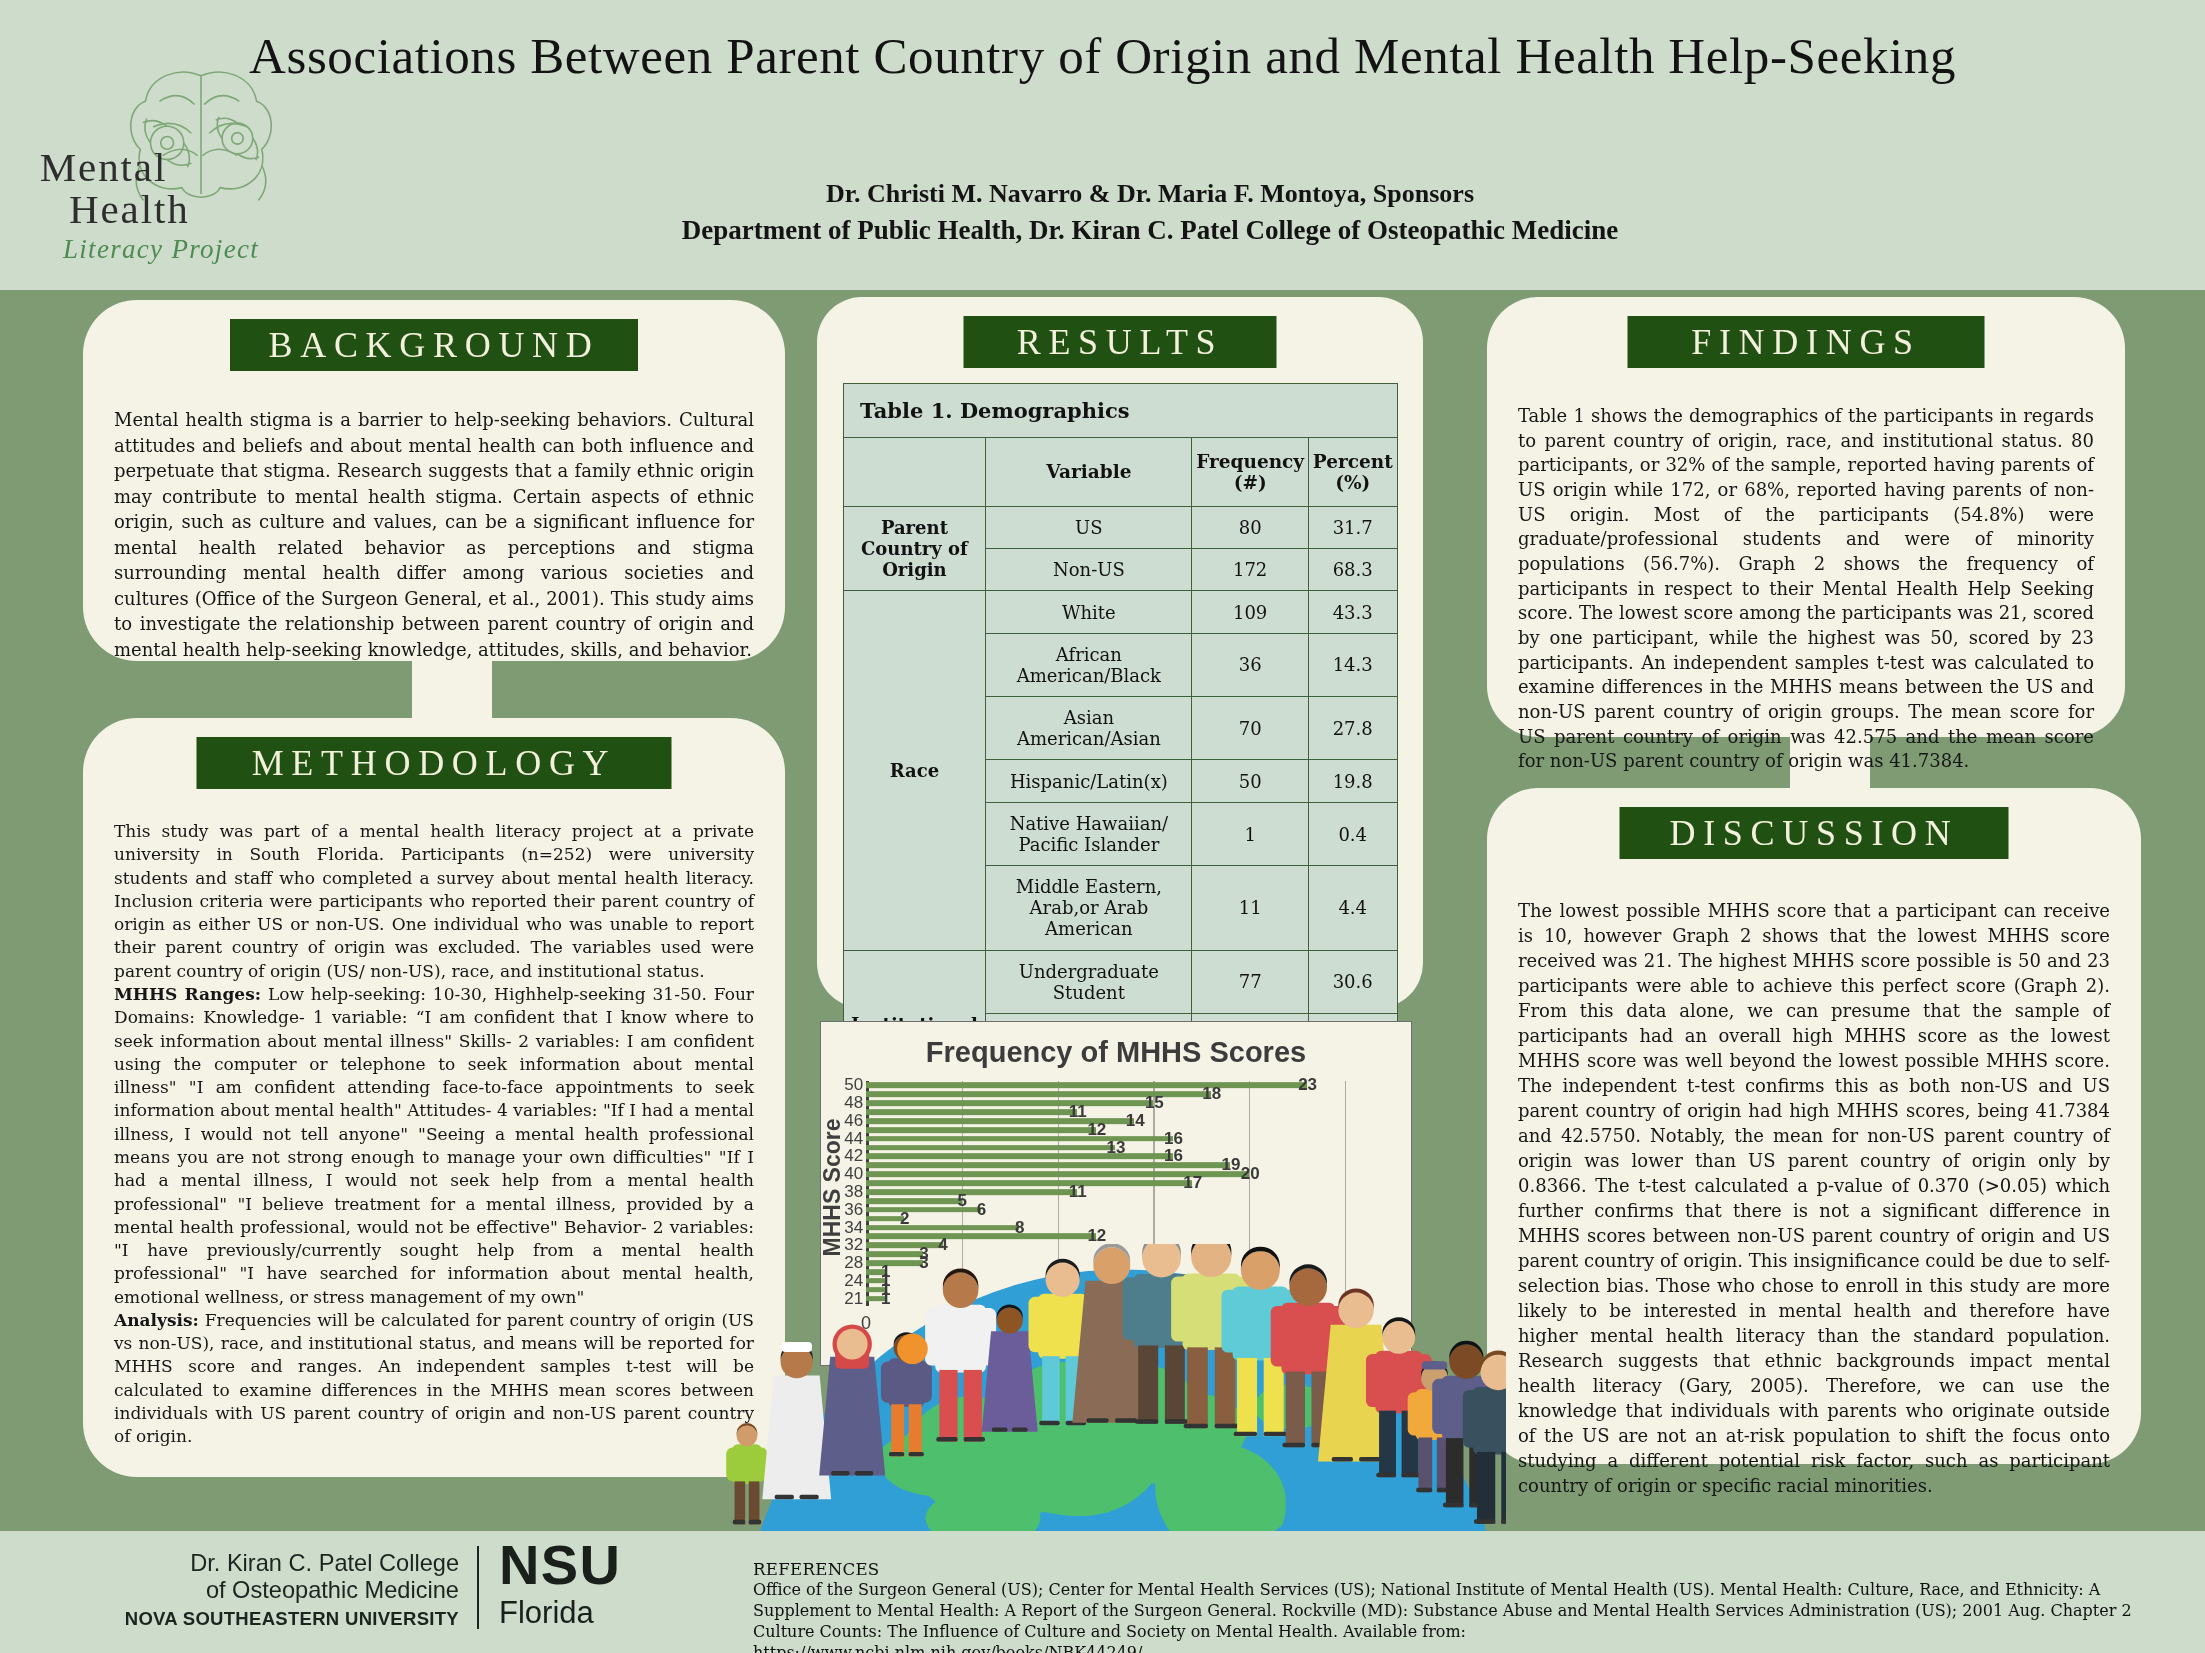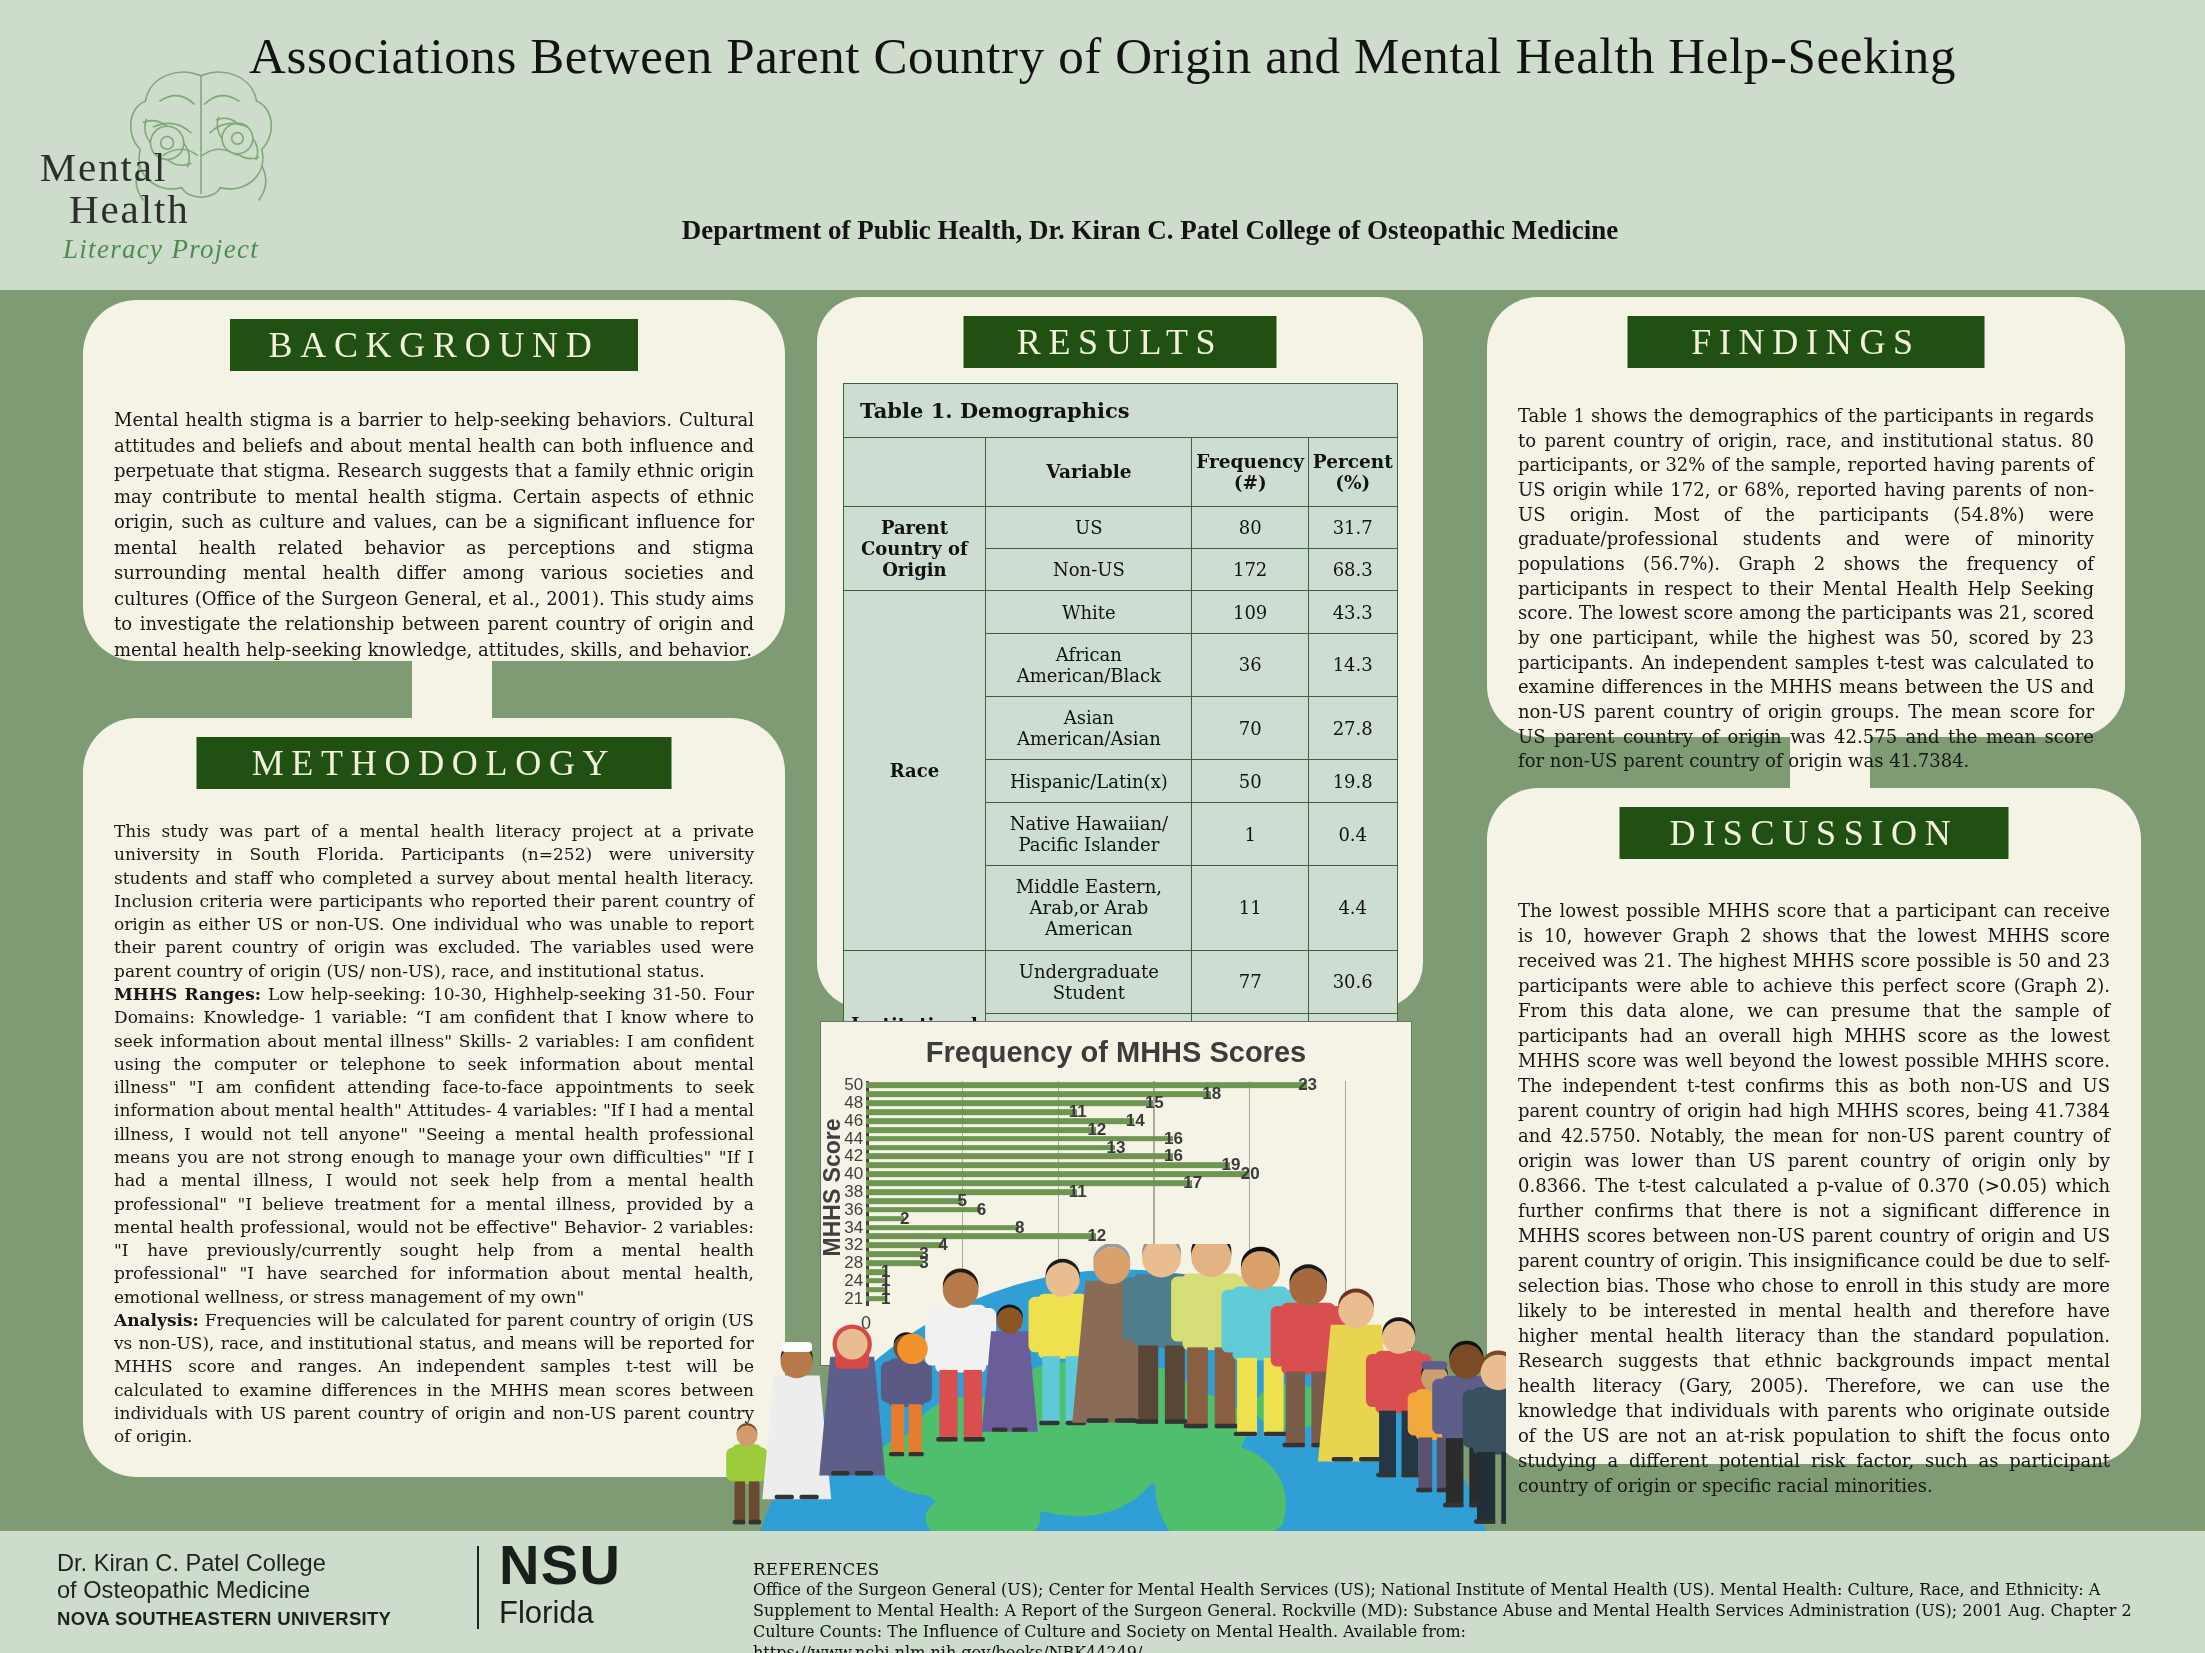--- a/index.html
+++ b/index.html
@@ -78,21 +78,21 @@
                 width:102px; text-align:center; font-family:"Liberation Sans", sans-serif; font-weight:bold;
                 font-size:23px; color:#3f3f3f; white-space:nowrap; }
   .chart-xlab { position:absolute; top:318px; left:45px; width:479px; text-align:center;
                 font-family:"Liberation Sans", sans-serif; font-weight:bold; font-size:23.6px; color:#3c3c3c; }
 
   
   .people { position:absolute; left:715px; top:1244px; width:791px; height:287px; overflow:hidden; z-index:5; }
 
   
   .footer { position:absolute; left:0; top:1531px; width:2205px; height:123px; background:#cedccb; }
-  .college { position:absolute; left:57px; top:19px; width:402px; 
+  .college { position:absolute; left:57px; top:19px; width:402px; text-align:right;
              font-family:"Liberation Sans", sans-serif; color:#1c241f; }
   .college-line { font-size:23.6px; line-height:1.15; }
   .college-univ { font-size:18.5px; font-weight:bold; letter-spacing:0.3px; margin-top:3.8px; }
   .logo-divider { position:absolute; left:477px; top:15.3px; width:1.9px; height:83px; background:#1c241f; }
   .nsu { position:absolute; left:499px; top:6.4px; font-family:"Liberation Sans", sans-serif; color:#191f1b; }
   .nsu-main { font-size:56px; font-weight:bold; letter-spacing:1.3px; line-height:1.0; }
   .nsu-sub { font-size:31px; margin-top:1.3px; }
   .refs { position:absolute; left:753px; top:9px; width:1429px; color:#101010; }
   .refs-h { font-size:16.6px; letter-spacing:0.3px;margin-top:20px; }
   .refs p { font-size:16px; line-height:1.32; }
@@ -117,20 +117,21 @@
           <circle cx="182" cy="118" r="9"></circle>
           <path d="M158 118 q-12 -16 -5 -34 M206 118 q12 16 5 34 M182 94 q-16 -12 -34 -5 M182 142 q16 12 34 5"></path>
           <path d="M30 160 q-15 30 5 55 M220 160 q15 30 -5 55"></path>
         </g>
       </svg>
       <div class="logo-word logo-mental">Mental</div>
       <div class="logo-word logo-health">Health</div>
       <div class="logo-script">Literacy Project</div>
     </div>
     <div class="title">Associations Between Parent Country of Origin and Mental Health Help-Seeking</div>
+    <div class="byline sponsors">Dr. Christi M. Navarro &amp; Dr. Maria F. Montoya, Sponsors</div>
     <div class="byline department">Department of Public Health, Dr. Kiran C. Patel College of Osteopathic Medicine</div>
   </div>
 
   <div class="connector conn-left"></div>
   <div class="connector conn-right"></div>
 
   <div class="panel panel-background">
     <div class="sec-bar w-bg">BACKGROUND</div>
     <div class="sec-body body-background">Mental health stigma is a barrier to help-seeking behaviors. Cultural attitudes and beliefs and about mental health can both influence and perpetuate that stigma. Research suggests that a family ethnic origin may contribute to mental health stigma. Certain aspects of ethnic origin, such as culture and values, can be a significant influence for mental health related behavior as perceptions and stigma surrounding mental health differ among various societies and cultures (Office of the Surgeon General, et al., 2001). This study aims to investigate the relationship between parent country of origin and mental health help-seeking knowledge, attitudes, skills, and behavior.</div>
   </div>

